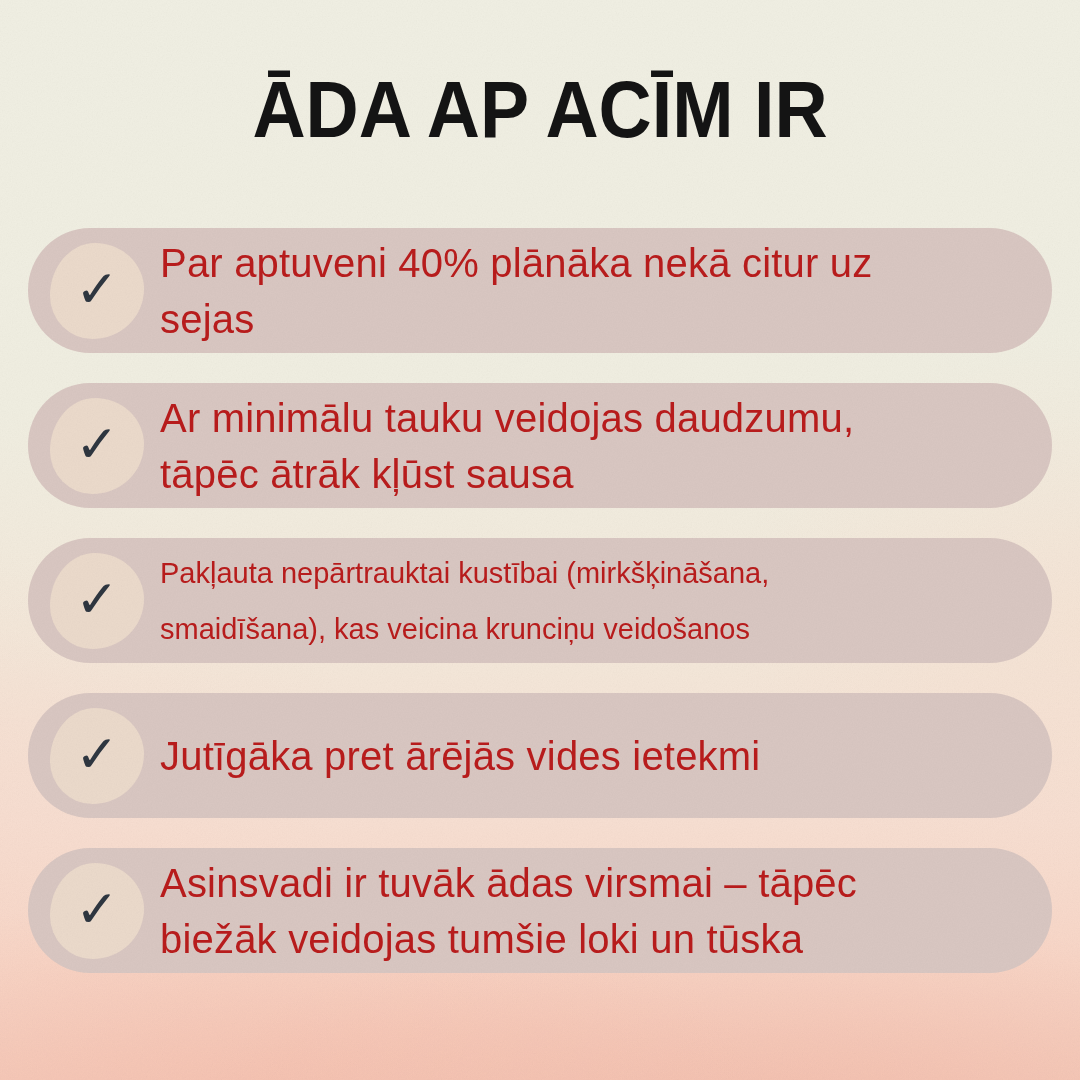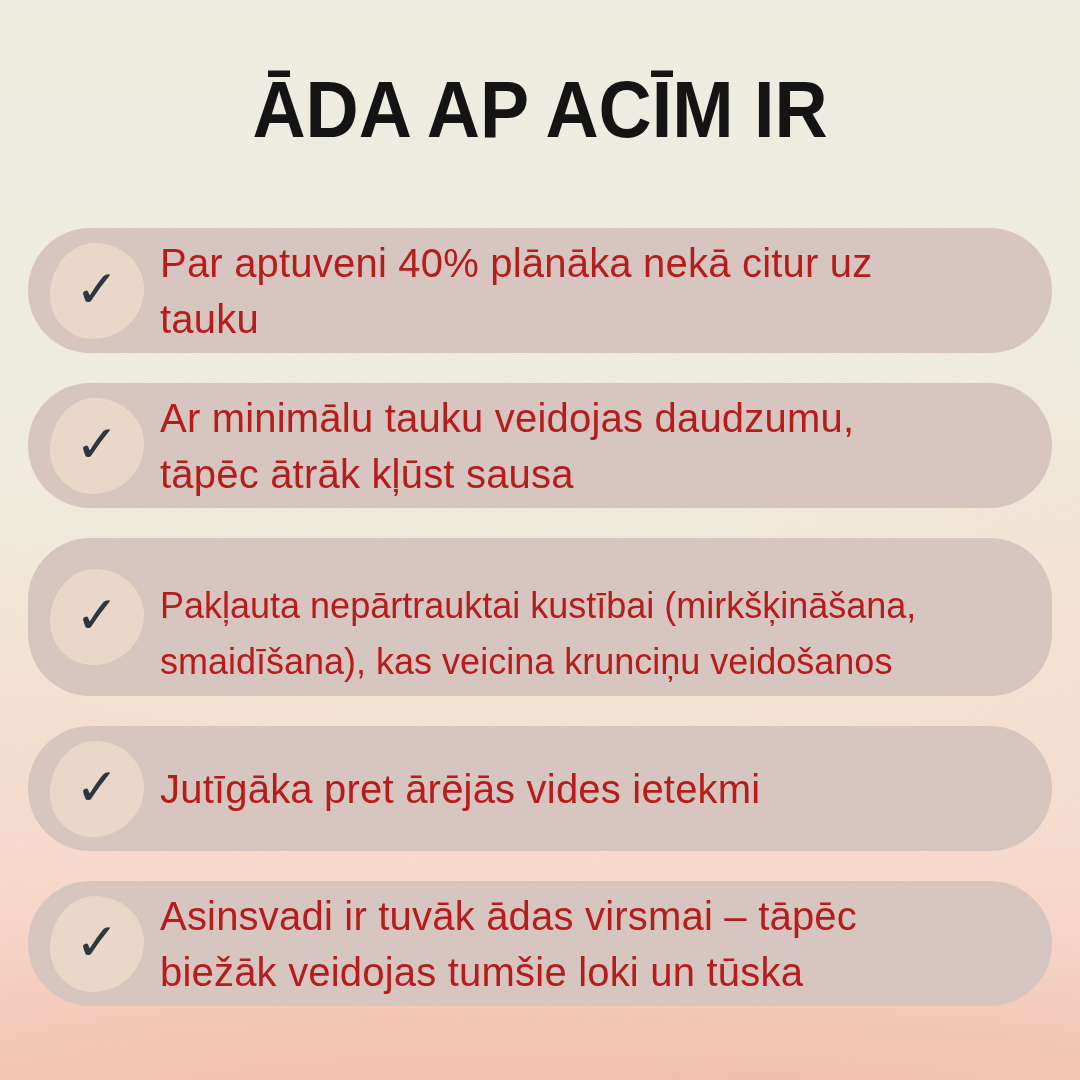--- a/index.html
+++ b/index.html
@@ -92,43 +92,42 @@
     transform: translateY(-2px);
   }
   .item-text {
     color: #b91c1c;
     font-size: 40px;
     line-height: 56px;
     letter-spacing: 0.2px;
   }
   .item-text .line { white-space: nowrap; }
   .item.small .item-text {
-    font-size: 36px;
+    font-size: 29px;
     line-height: 56px;
     letter-spacing: 0px;
-    margin-top: 34px;
   }
 </style>
 </head>
 <body>
 
 <div class="canvas">
   <div class="bg"></div>
 
   <div class="title">ĀDA AP ACĪM IR</div>
 
   <div class="list">
 
     <div class="item">
       <div class="check-badge">
         <span class="check-glyph">✓</span>
       </div>
       <div class="item-text">
         <div class="line">Par aptuveni 40% plānāka nekā citur uz</div>
-        <div class="line">tauku</div>
+        <div class="line">sejas</div>
       </div>
     </div>
 
     <div class="item">
       <div class="check-badge">
         <span class="check-glyph">✓</span>
       </div>
       <div class="item-text">
         <div class="line">Ar minimālu tauku veidojas daudzumu,</div>
         <div class="line">tāpēc ātrāk kļūst sausa</div>

